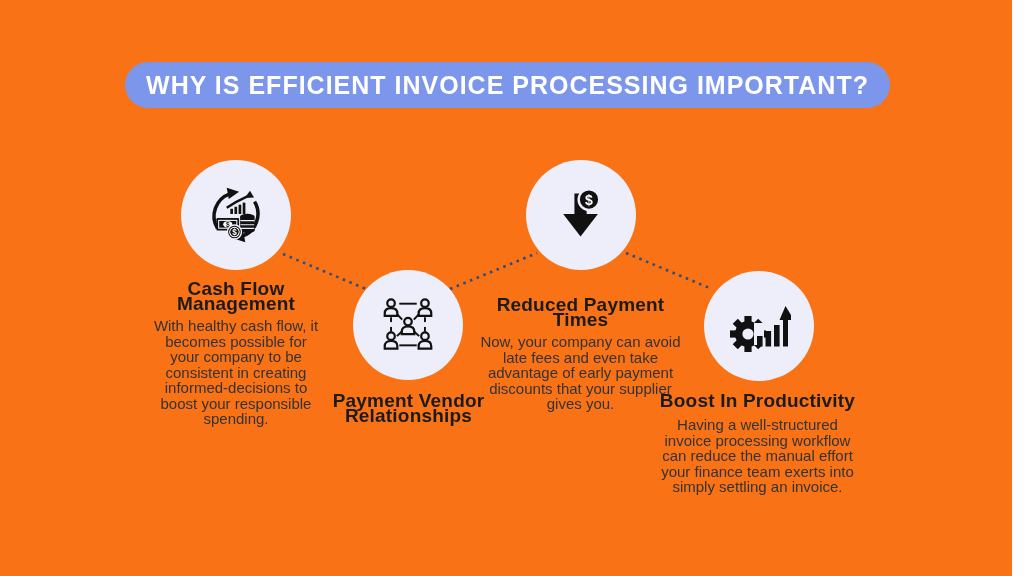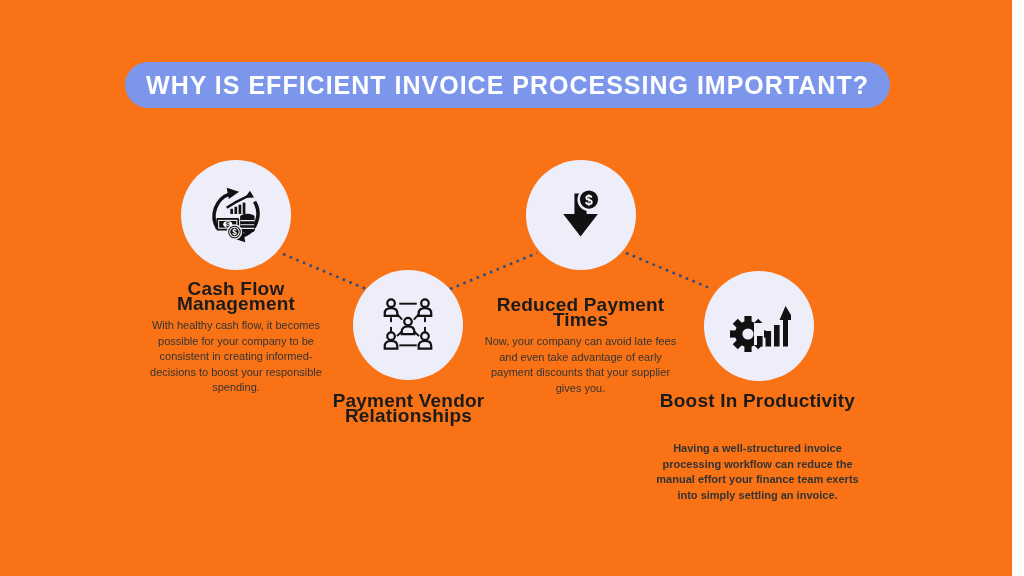--- a/index.html
+++ b/index.html
@@ -32,23 +32,23 @@
   .t1 { left:150px; top:281px; width:172px; }
   .t2 { left:306px; top:393px; width:205px; }
   .t3 { left:478px; top:282px; width:205px;margin-top:15px; }
   .t4 { left:655px; top:393px; width:205px; }
 
   .step-title {
     font-size:19px; font-weight:bold; color:#1b1b1b;
     line-height:15px; white-space:pre-line; letter-spacing:0.2px;
   }
   .step-body {
-    margin-top:7px; font-size:11px; color:#333333; line-height:15.5px;
+    margin-top:7px; font-size:15px; color:#333333; line-height:15.5px;
   }
-  .t4 .step-body { margin-top:33px;font-weight:bold; }
+  .t4 .step-body { margin-top:9px; }
 
   .icon-svg { display:block; }
 </style>
 </head>
 <body>
 
 <div class="canvas">
 
   <div class="banner">
     <div class="banner-title">WHY IS EFFICIENT INVOICE PROCESSING IMPORTANT?</div>

